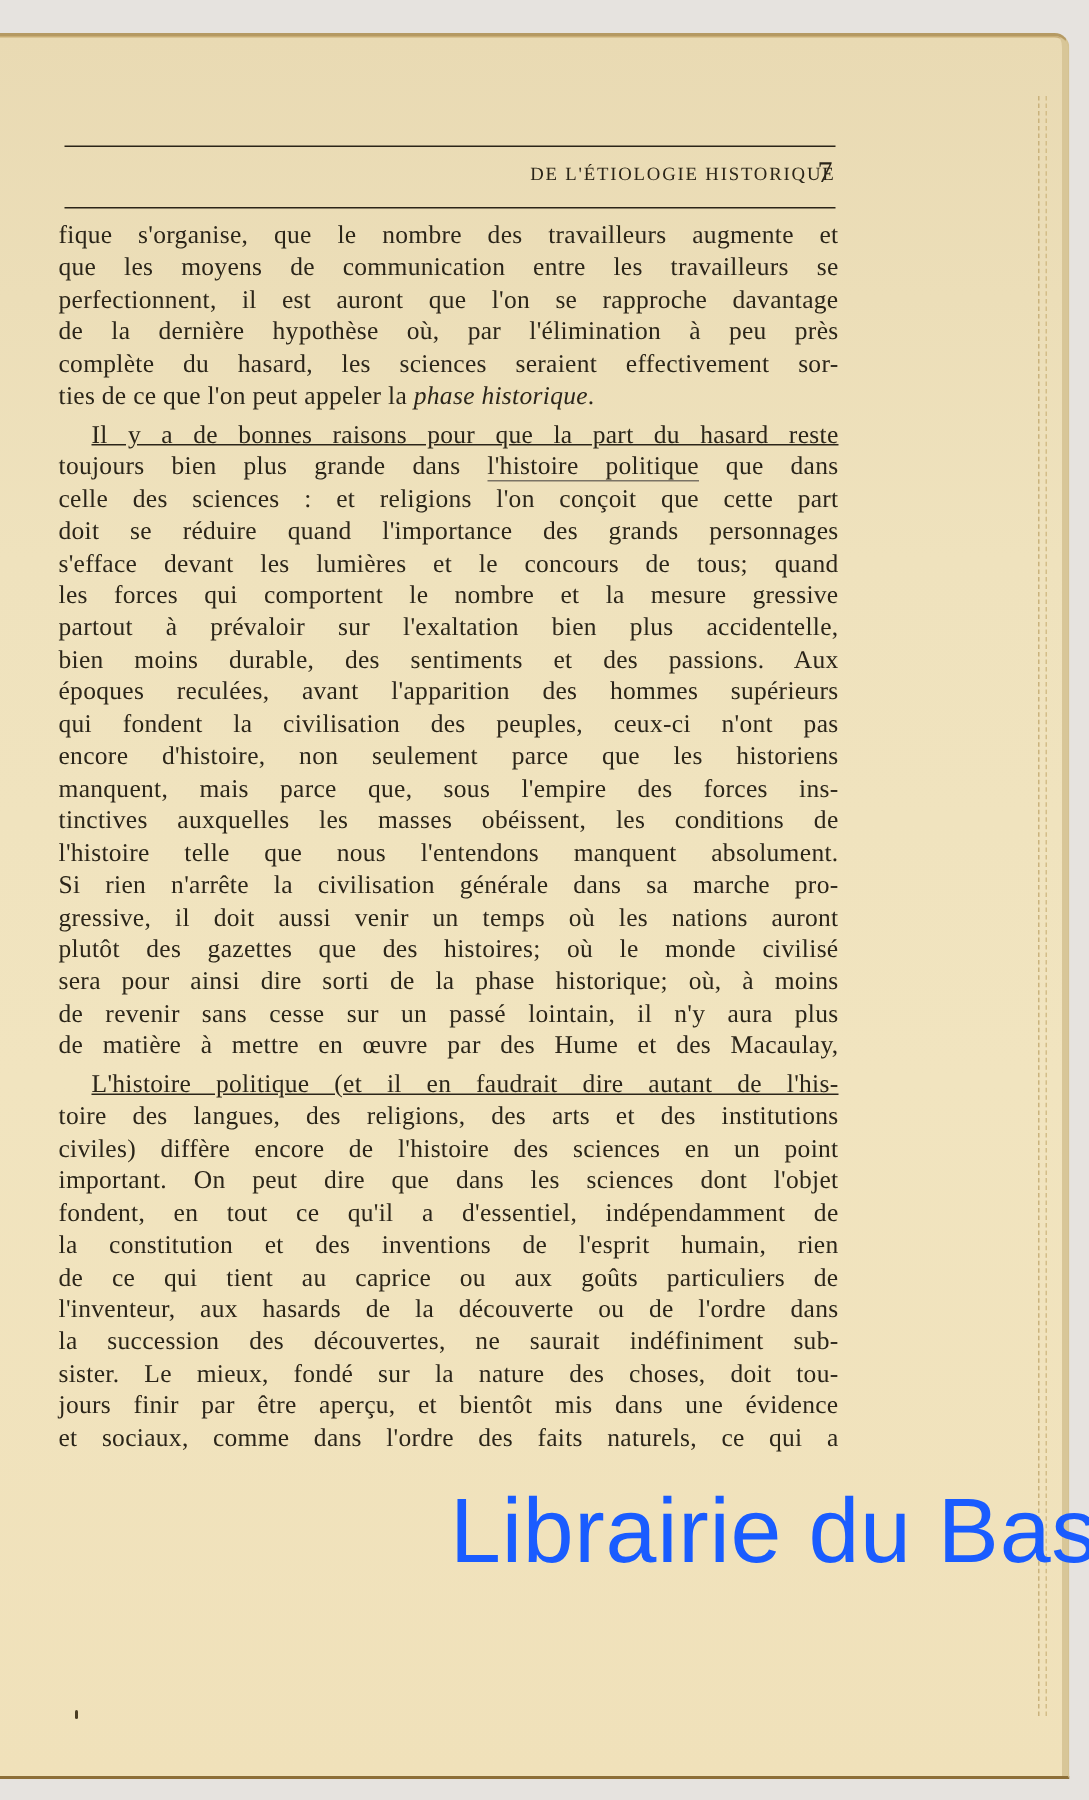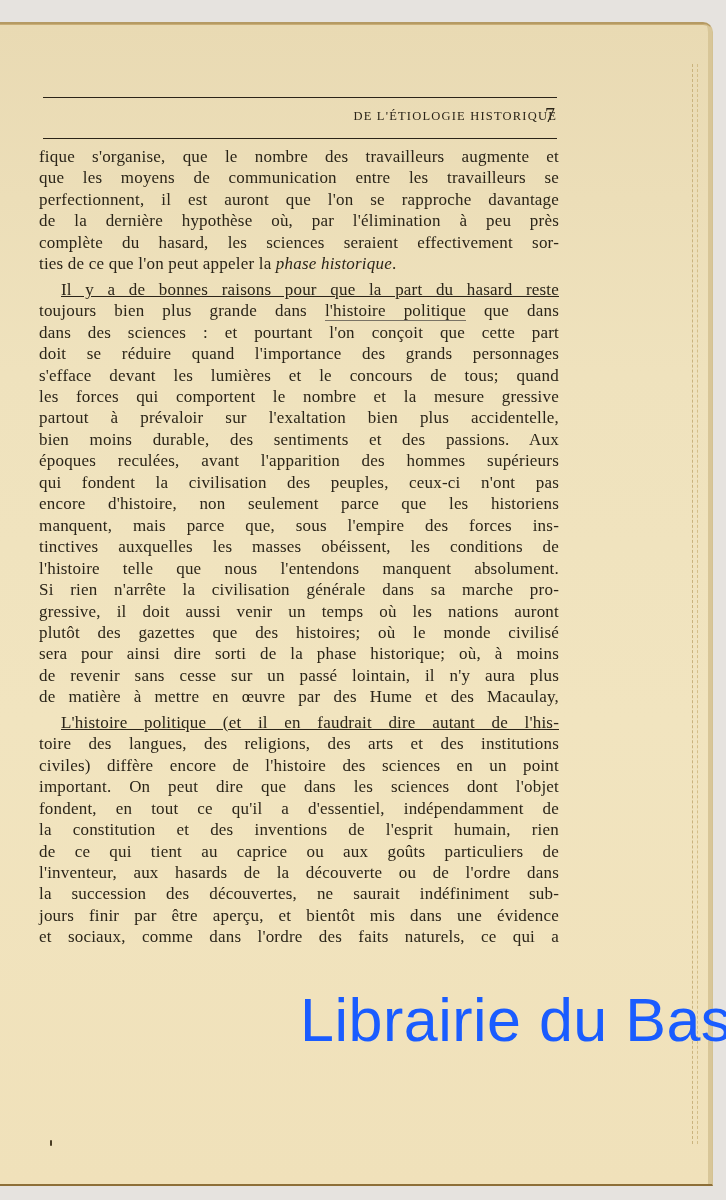--- a/index.html
+++ b/index.html
@@ -139,21 +139,21 @@
     <span class="line">perfectionnent, il est auront que l'on se rapproche davantage</span>
     <span class="line">de la dernière hypothèse où, par l'élimination à peu près</span>
     <span class="line">complète du hasard, les sciences seraient effectivement sor-</span>
     <span class="line last"><span>ties de ce que l'on peut appeler la </span><span class="ital">phase historique</span><span>.</span></span>
   </div>
   <span class="para-gap"></span>
 
   <div>
     <span class="line indent">Il y a de bonnes raisons pour que la part du hasard reste</span>
     <span class="line"><span>toujours bien plus grande dans </span><span class="underline">l'histoire politique</span><span> que dans</span></span>
-    <span class="line">dans des sciences : et pourtant l'on conçoit que cette part</span>
+    <span class="line">celle des sciences : et religions l'on conçoit que cette part</span>
     <span class="line">doit se réduire quand l'importance des grands personnages</span>
     <span class="line">s'efface devant les lumières et le concours de tous; quand</span>
     <span class="line">les forces qui comportent le nombre et la mesure gressive</span>
     <span class="line">partout à prévaloir sur l'exaltation bien plus accidentelle,</span>
     <span class="line">bien moins durable, des sentiments et des passions. Aux</span>
     <span class="line">époques reculées, avant l'apparition des hommes supérieurs</span>
     <span class="line">qui fondent la civilisation des peuples, ceux-ci n'ont pas</span>
     <span class="line">encore d'histoire, non seulement parce que les historiens</span>
     <span class="line">manquent, mais parce que, sous l'empire des forces ins-</span>
     <span class="line">tinctives auxquelles les masses obéissent, les conditions de</span>
@@ -170,20 +170,21 @@
   <div>
     <span class="line indent">L'histoire politique (et il en faudrait dire autant de l'his-</span>
     <span class="line">toire des langues, des religions, des arts et des institutions</span>
     <span class="line">civiles) diffère encore de l'histoire des sciences en un point</span>
     <span class="line">important. On peut dire que dans les sciences dont l'objet</span>
     <span class="line">fondent, en tout ce qu'il a d'essentiel, indépendamment de</span>
     <span class="line">la constitution et des inventions de l'esprit humain, rien</span>
     <span class="line">de ce qui tient au caprice ou aux goûts particuliers de</span>
     <span class="line">l'inventeur, aux hasards de la découverte ou de l'ordre dans</span>
     <span class="line">la succession des découvertes, ne saurait indéfiniment sub-</span>
+    <span class="line">sister. Le mieux, fondé sur la nature des choses, doit tou-</span>
     <span class="line">jours finir par être aperçu, et bientôt mis dans une évidence</span>
     <span class="line">et sociaux, comme dans l'ordre des faits naturels, ce qui a</span>
   </div>
 </div>
 
 <div class="watermark">Librairie du Bassin</div>
 
 <div class="speck" style="left:50px;top:1140px;"></div>
 
 </body></html>

